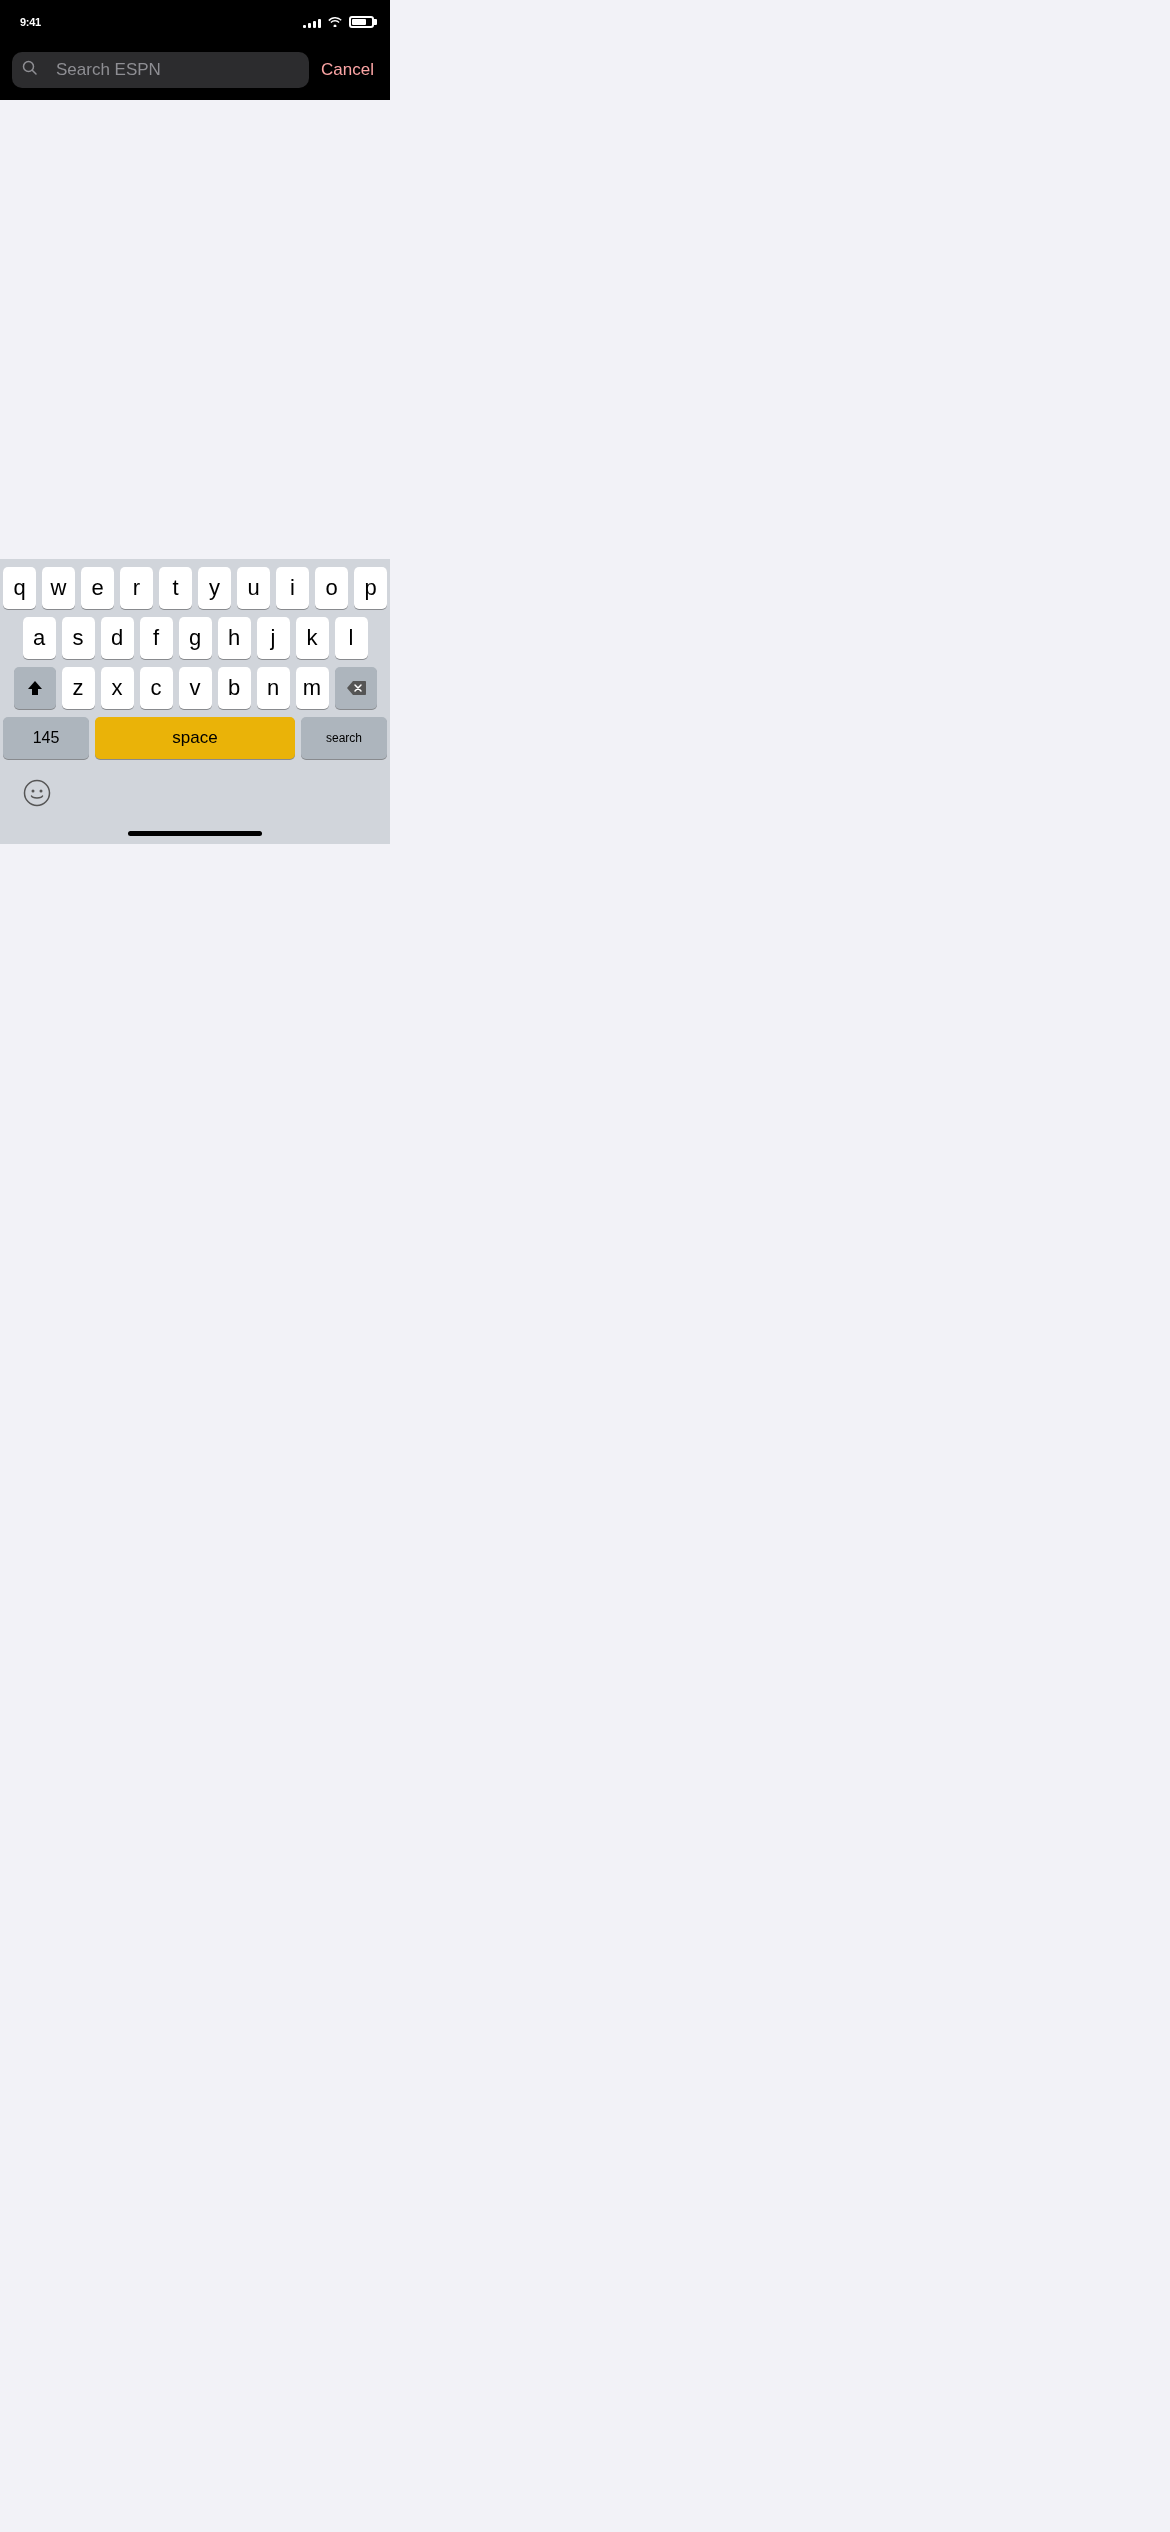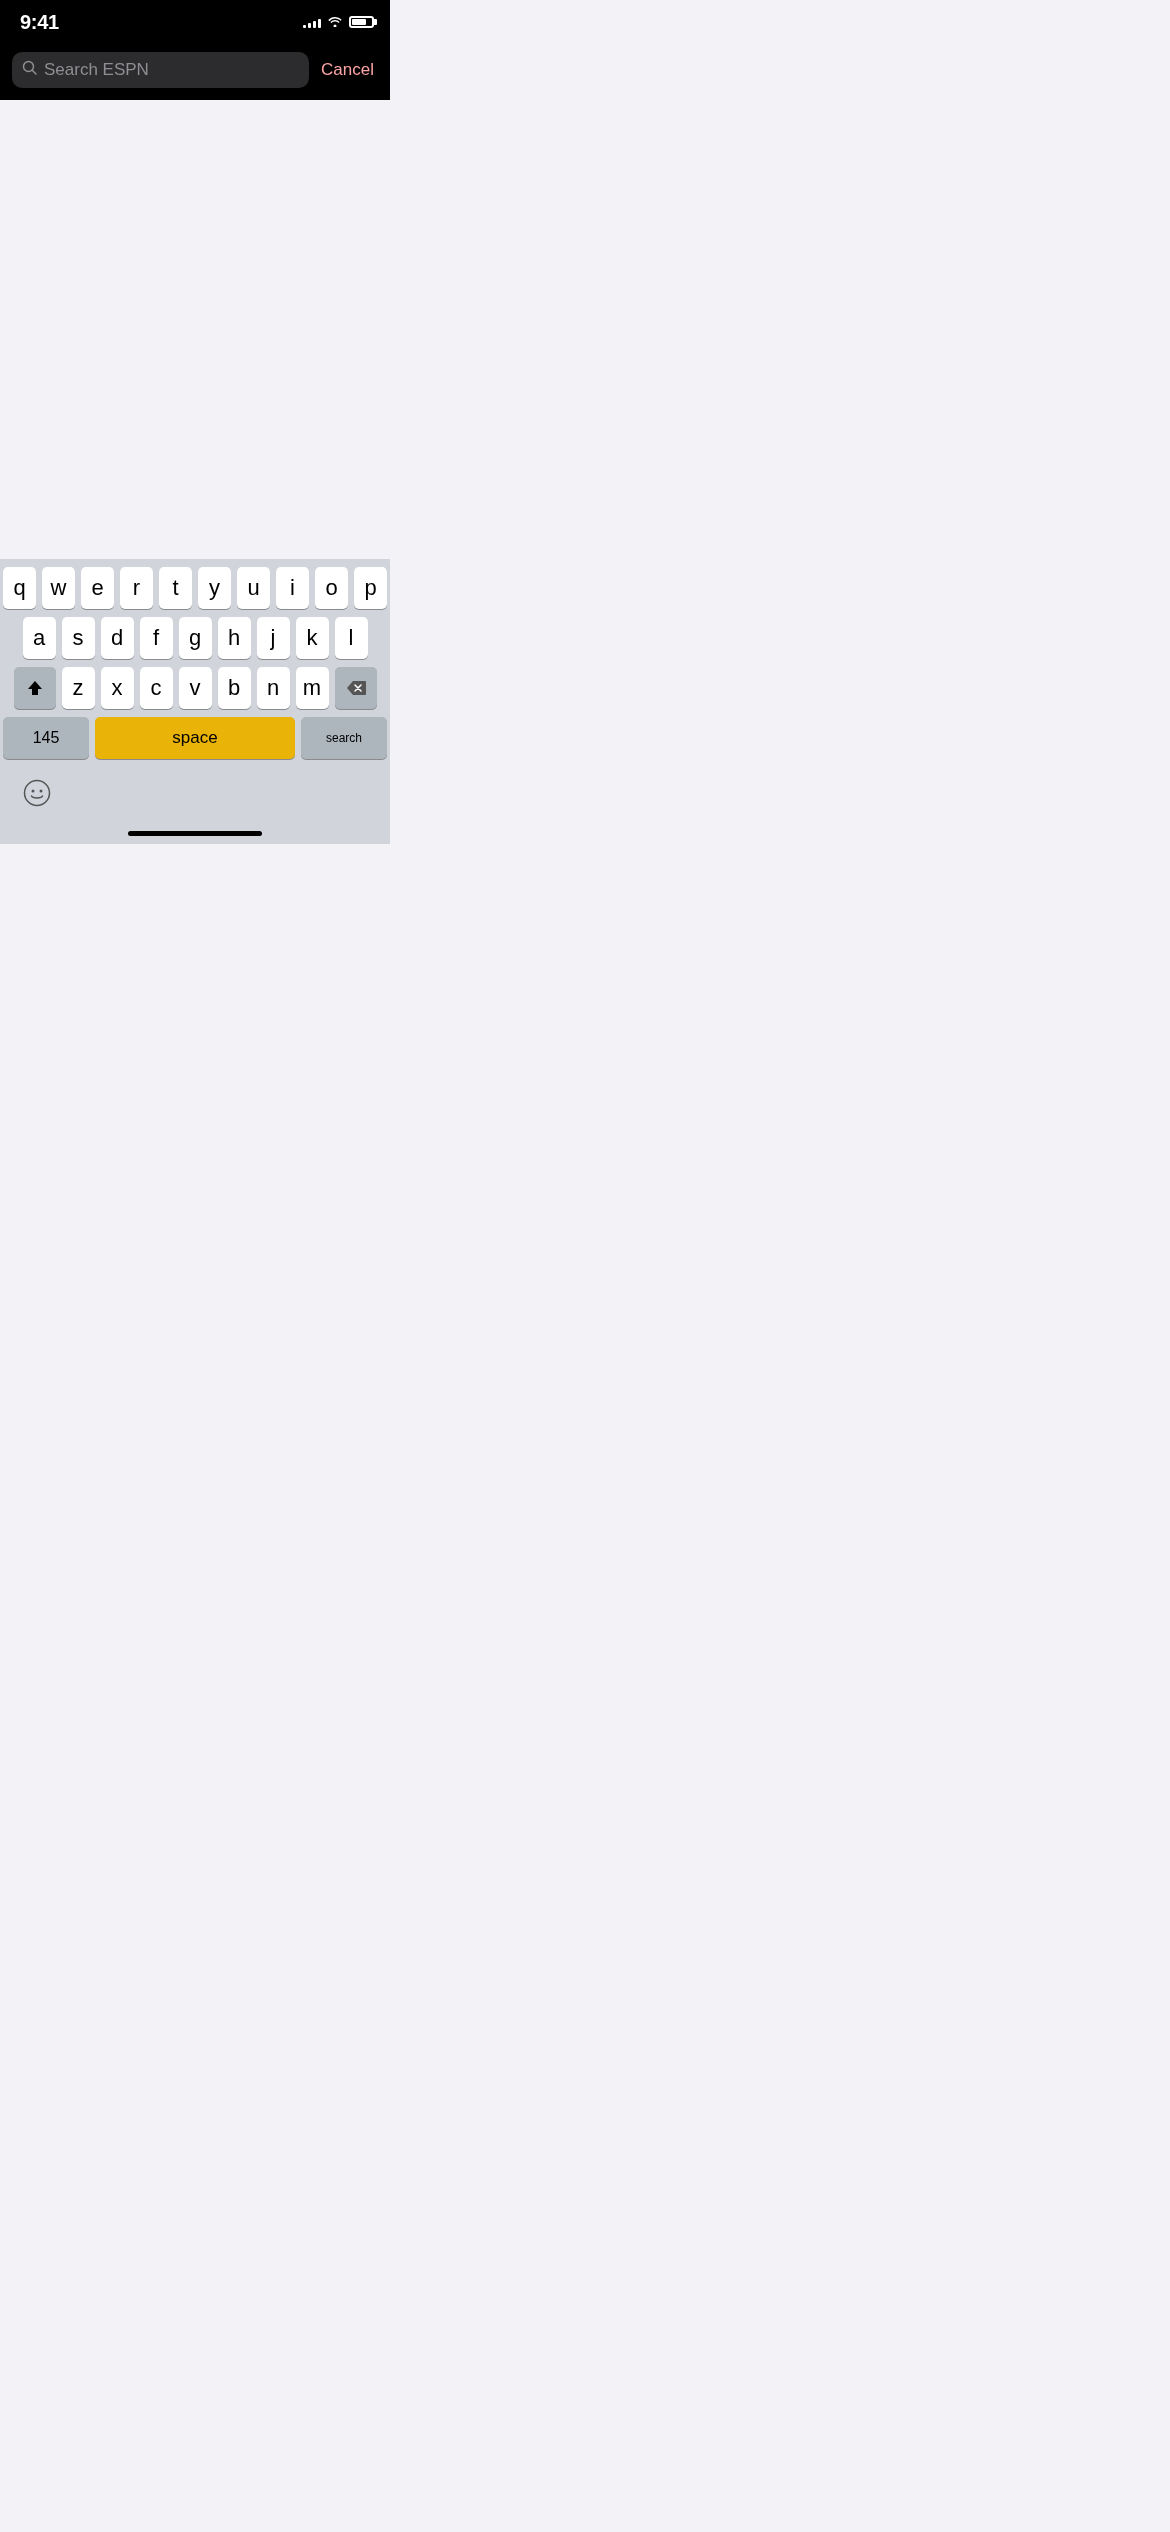--- a/index.html
+++ b/index.html
@@ -23,21 +23,21 @@
       background: #000;
       height: 44px;
       display: flex;
       align-items: center;
       justify-content: space-between;
       padding: 0 16px 0 20px;
     }
 
     .status-time {
       color: #fff;
-      font-size: 20px;
+      font-size: 11px;
       font-weight: 600;
       letter-spacing: -0.3px;
     }
 
     .status-icons {
       display: flex;
       align-items: center;
       gap: 6px;
     }
 
@@ -114,20 +114,21 @@
     }
 
     .search-input {
       background: transparent;
       border: none;
       outline: none;
       color: #ec4899;
       font-size: 17px;
       flex: 1;
       caret-color: #fff;
+      margin-left: 12px;
     }
 
     .search-input::placeholder {
       color: #8e8e93;
     }
 
     .cancel-button {
       color: #fca5a5;
       font-size: 17px;
       background: none;

